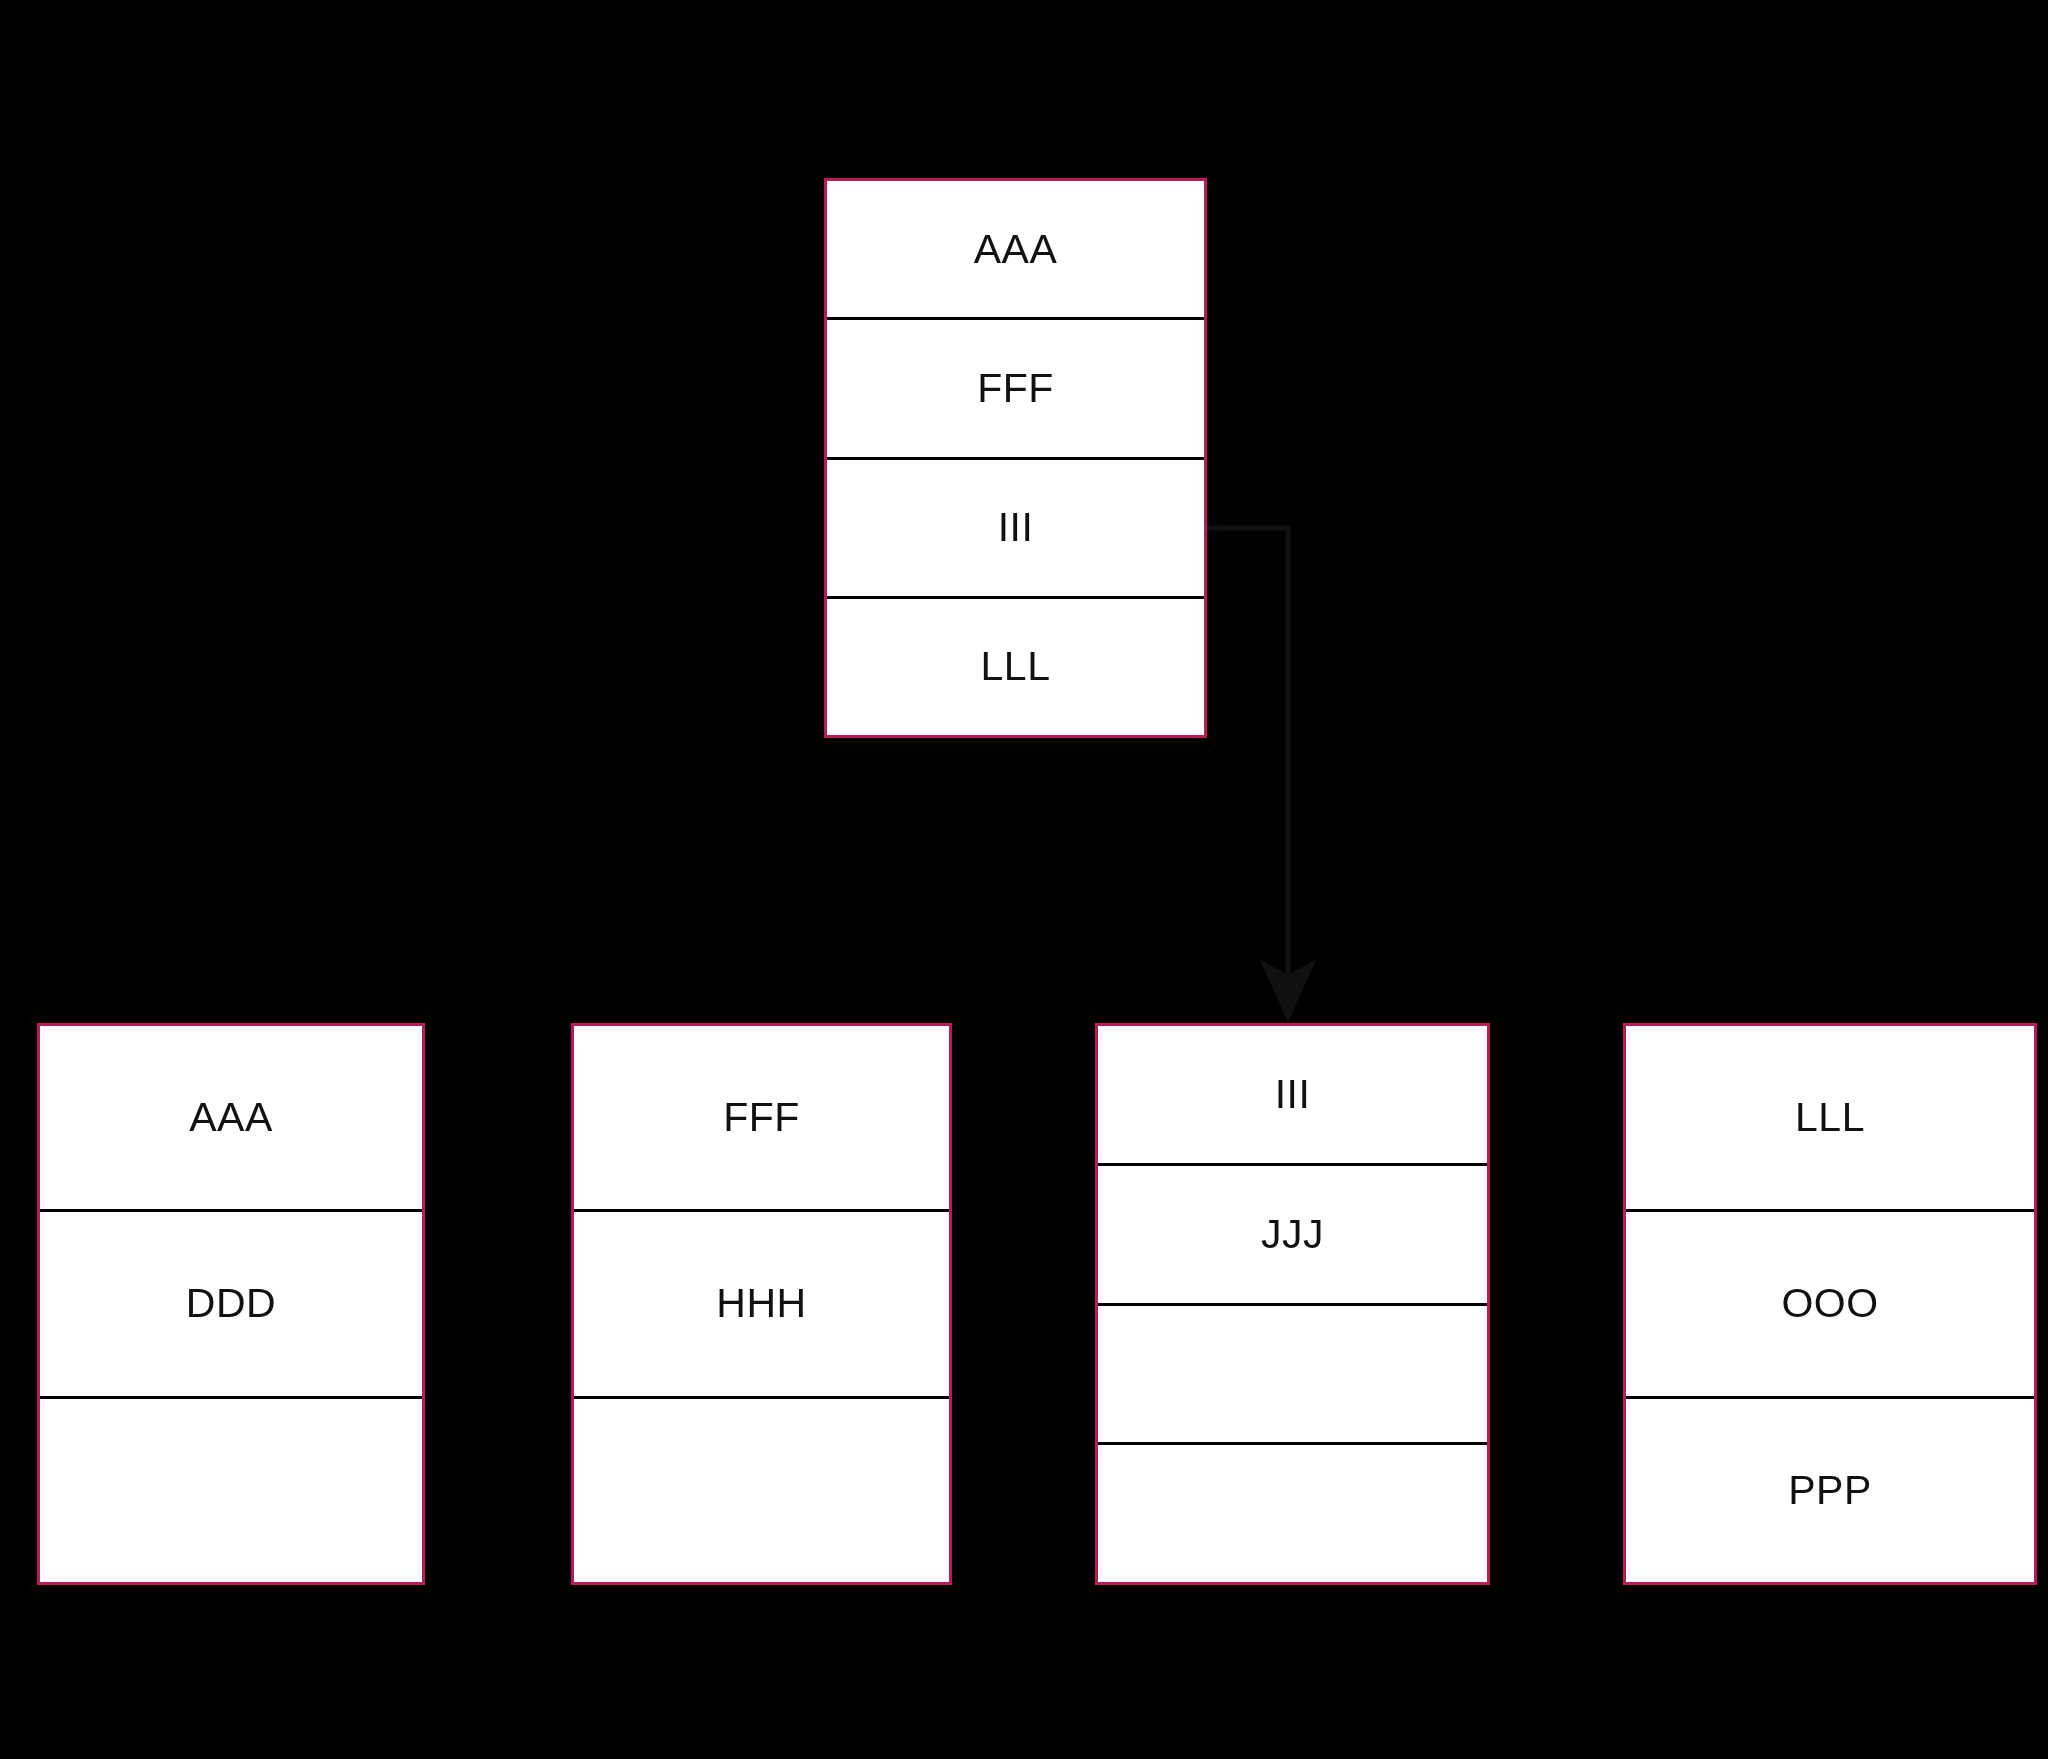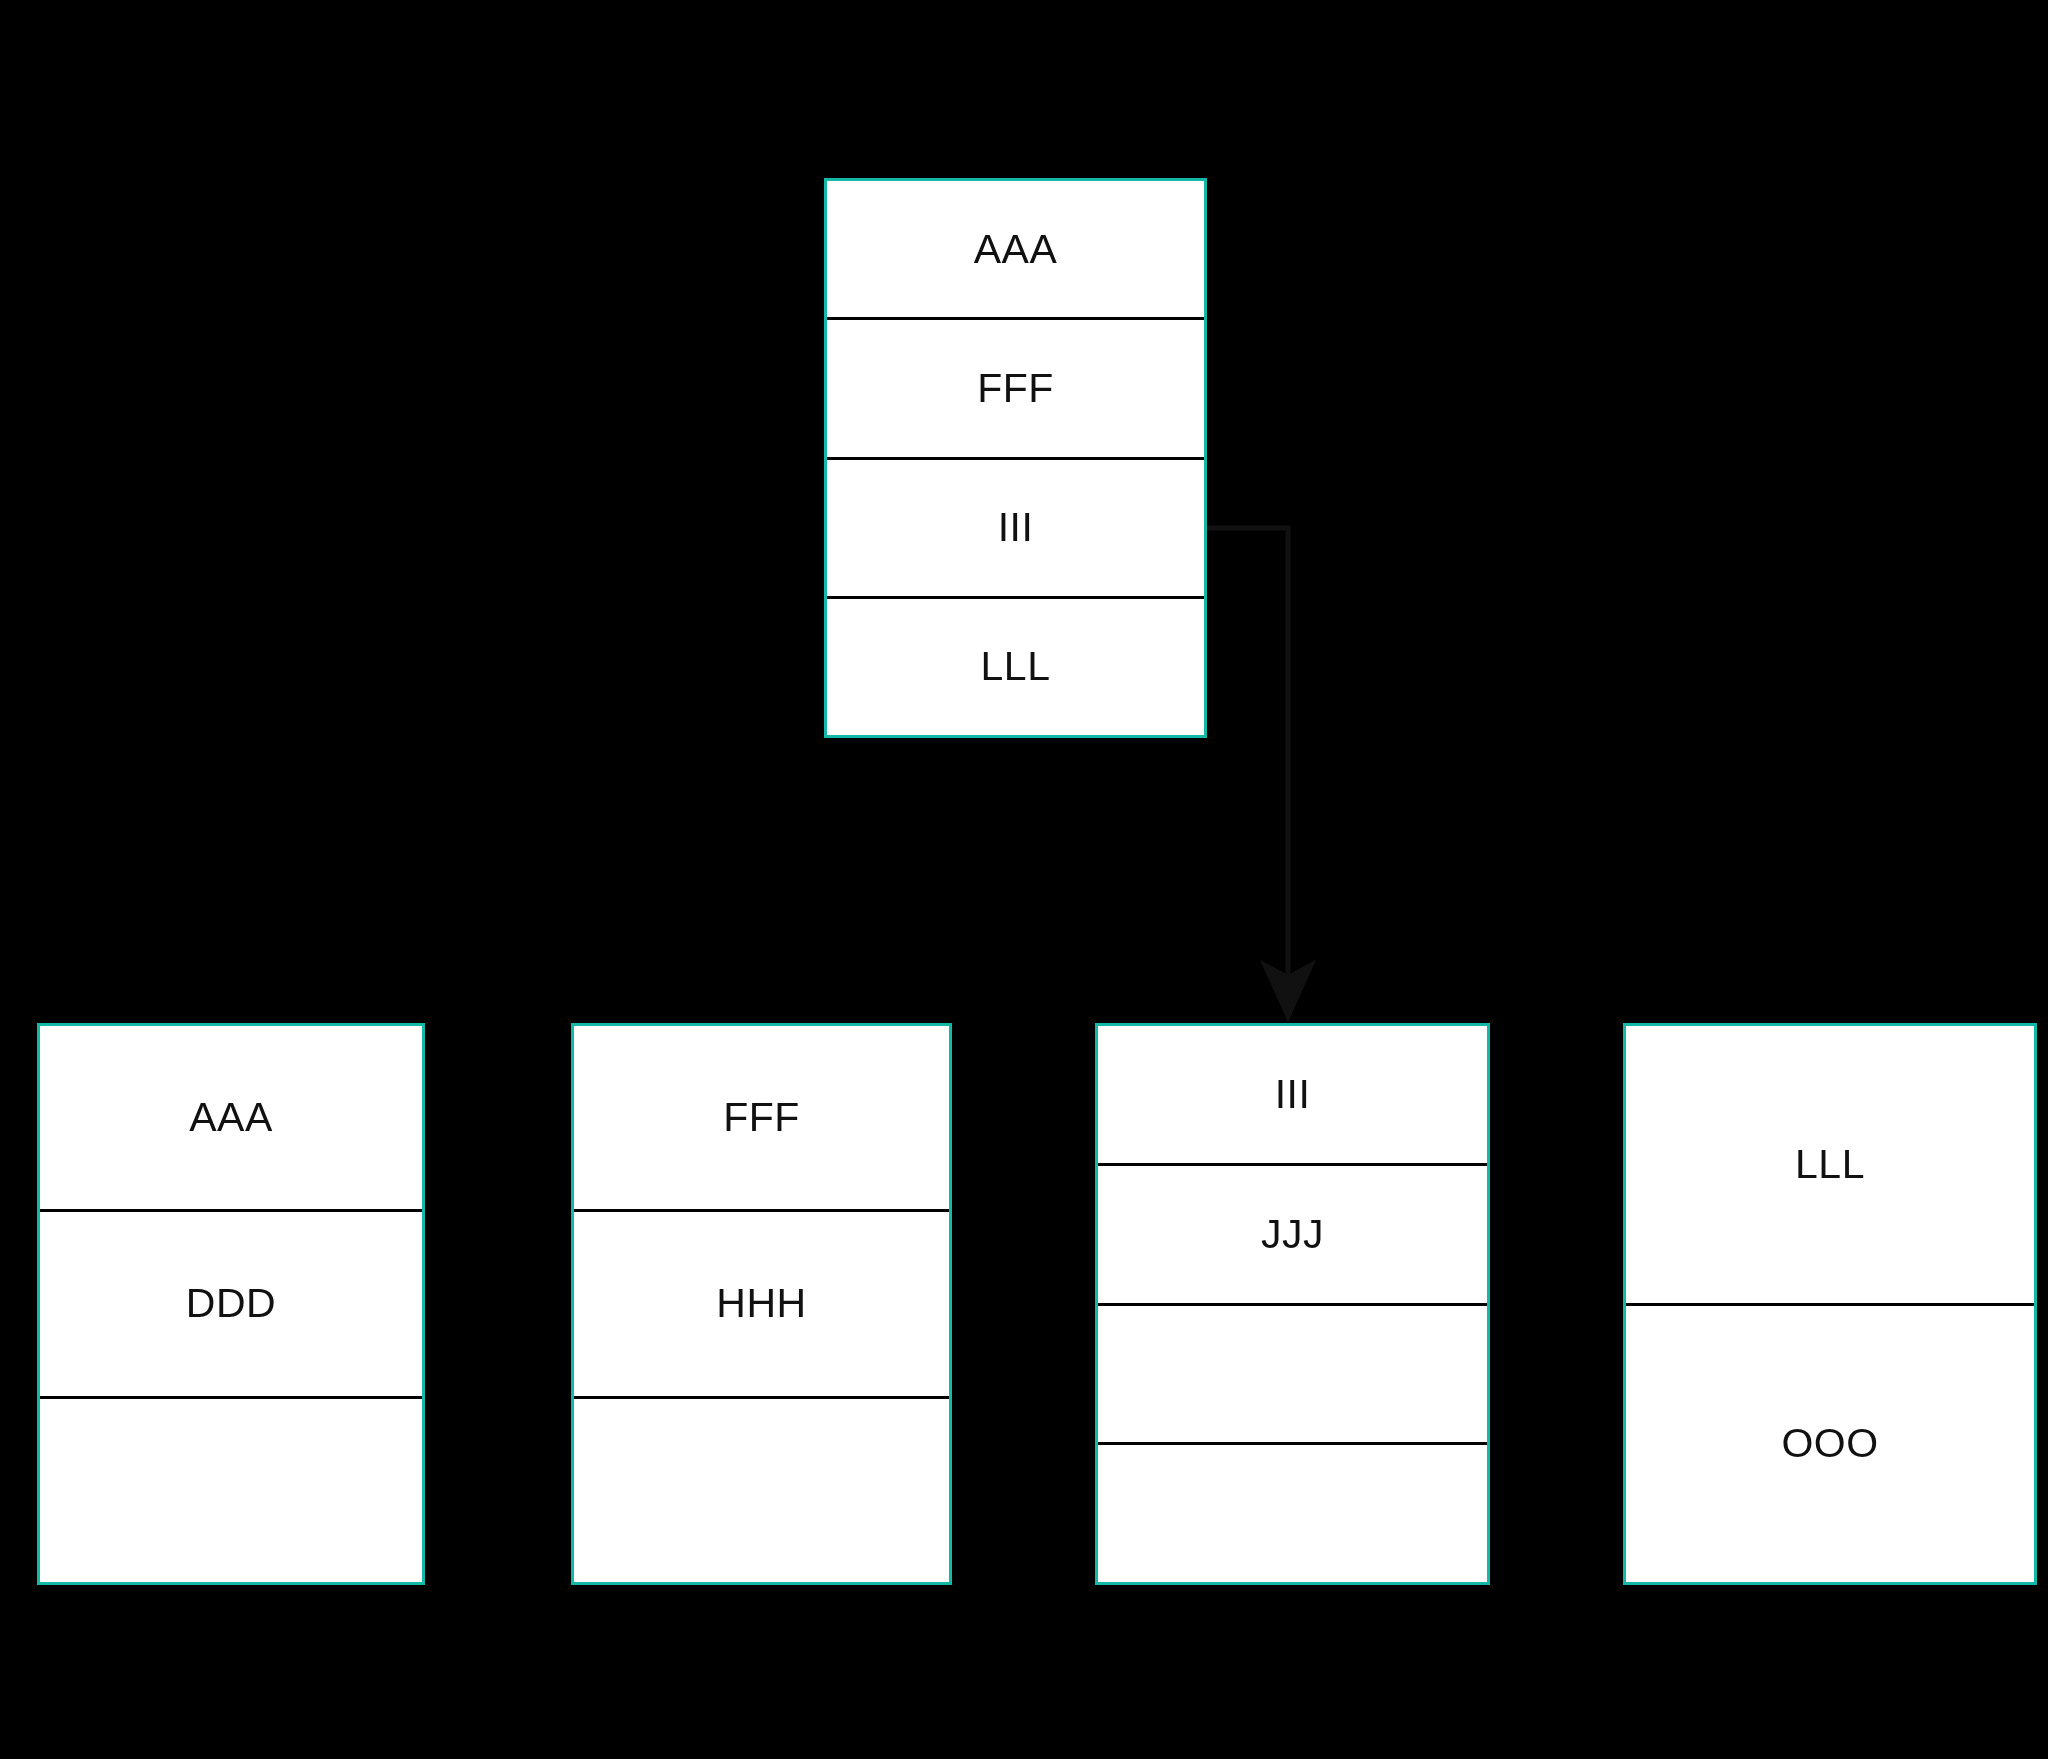--- a/index.html
+++ b/index.html
@@ -11,21 +11,21 @@
     position: relative;
     width: 2048px;
     height: 1759px;
     background: #000000;
     overflow: hidden;
     font-family: "Liberation Sans", sans-serif;
   }
   .table-box {
     position: absolute;
     background: #ffffff;
-    border: 3px solid #14b8a6;
+    border: 3px solid #be185d;
     box-sizing: border-box;
     display: flex;
     flex-direction: column;
   }
   .table-row {
     flex: 1 1 0;
     display: flex;
     align-items: center;
     justify-content: center;
     border-bottom: 3px solid #000000;
@@ -117,15 +117,18 @@
     </div>
   </div>
 
   <div class="table-box" style="left:1623px; top:1023px; width:414px; height:562px;">
     <div class="table-row">
       <span class="cell-text">LLL</span>
     </div>
     <div class="table-row">
       <span class="cell-text">OOO</span>
     </div>
+    <div class="table-row">
+      <span class="cell-text">PPP</span>
+    </div>
   </div>
 
 </div>
 
 </body></html>

